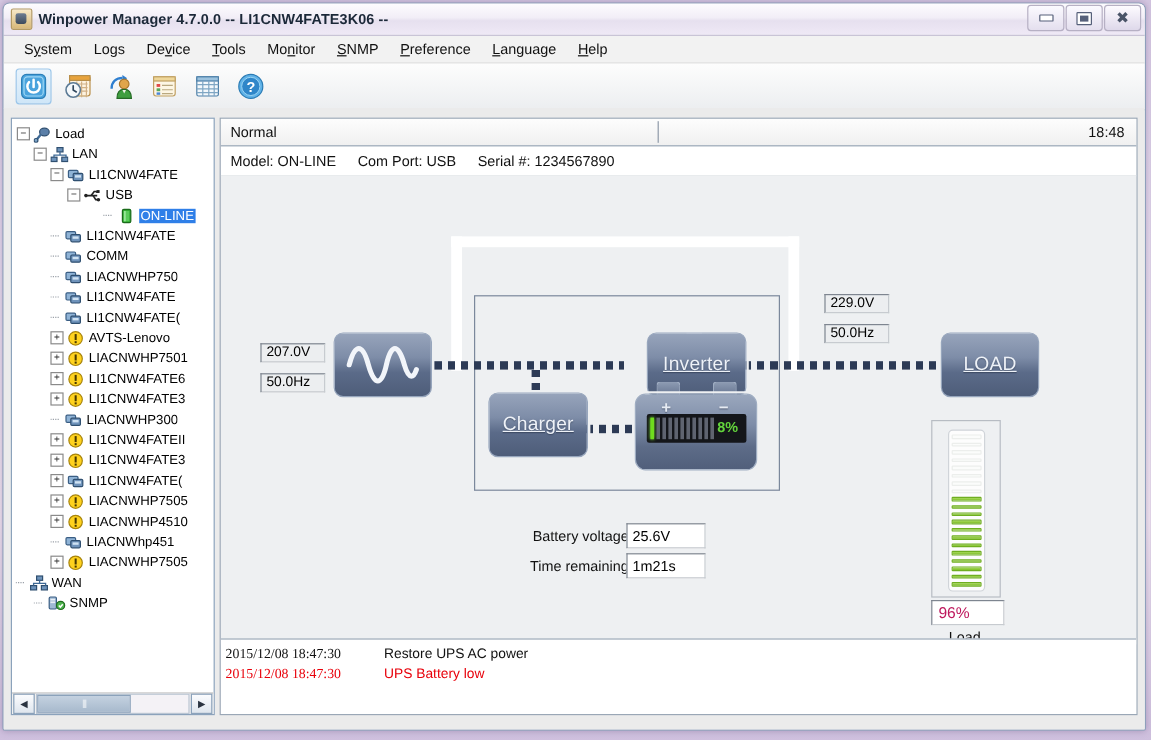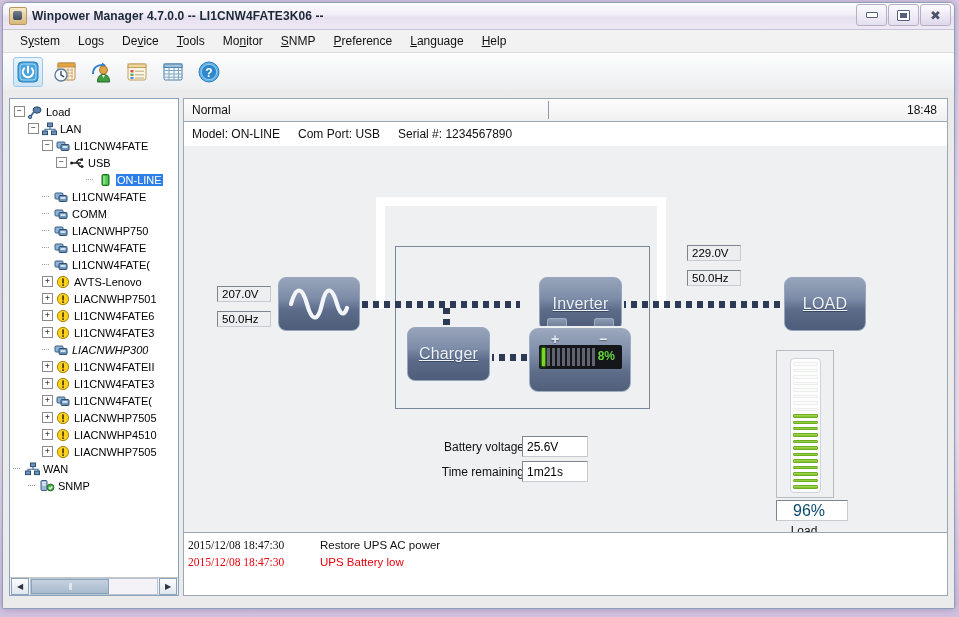--- a/index.html
+++ b/index.html
@@ -309,22 +309,22 @@
     background:#fdfdfd; border:1px solid #d0d4d9; border-radius:4px;
     display:flex; flex-direction:column-reverse; align-items:center;
     padding:2px 0;
   }
   .seg { width:23px; height:5px; margin:1.5px 0; border-radius:1px; background:#fbfcfb; border:1px solid #eceeec; }
   .seg.on { background: linear-gradient(180deg,#a6d95a,#7ebe28); border-color:#6fae20; }
   .meter-val {
     position:absolute; left:0; top:150px; width:54px; height:19px;
     background:#fff; border:1px solid #7e8590;
     border-right-color:#c7cbd0; border-bottom-color:#c7cbd0;
-    font-size:16px; color:#0c4a6e;
-    display:flex; align-items:center; padding-left:16px;
+    font-size:13px; color:#be185d;
+    display:flex; align-items:center; padding-left:5px;
   }
   .meter-label {
     position:absolute; left:0; top:174px; width:56px;
     text-align:center; font-size:12px; color:#111;
   }
 
   .fieldrow { position:absolute; font-size:12px; color:#111; }
   .fieldlabel { position:absolute; right:0; white-space:nowrap; }
   .fieldbox {
     position:absolute;
@@ -612,21 +612,21 @@
                 <span class="exp">+</span>
                 <span class="ico">
                   <svg width="15" height="14" viewBox="0 0 15 14">
                     <circle cx="7" cy="7" r="5.6" fill="#ffd21e" stroke="#a8840a"></circle>
                     <rect x="6.2" y="3.4" width="1.7" height="5" fill="#4a3a00"></rect>
                     <rect x="6.2" y="9.3" width="1.7" height="1.7" fill="#4a3a00"></rect>
                   </svg>
                 </span>
                 <span class="tlabel">LI1CNW4FATE3</span>
               </div>
-              <div class="trow" style="padding-left: 32px; font-style: italic;">
+              <div class="trow" style="padding-left: 32px;">
                 <span class="exp blank">
                   <svg width="9" height="9" viewBox="0 0 9 9">
                     <path d="M0 4.5 H8" stroke="#9aa0a8" stroke-dasharray="1,1"></path>
                   </svg>
                 </span>
                 <span class="ico">
                   <svg width="15" height="14" viewBox="0 0 15 14">
                     <rect x="1" y="3" width="8" height="6" rx="1" fill="#8fb3d6" stroke="#3a5e84"></rect>
                     <rect x="5" y="5.5" width="8" height="6" rx="1" fill="#6f93bb" stroke="#2f4f70"></rect>
                     <rect x="6.5" y="7" width="5" height="2" fill="#cfe2f2"></rect>
@@ -681,20 +681,35 @@
               <div class="trow" style="padding-left: 32px;">
                 <span class="exp">+</span>
                 <span class="ico">
                   <svg width="15" height="14" viewBox="0 0 15 14">
                     <circle cx="7" cy="7" r="5.6" fill="#ffd21e" stroke="#a8840a"></circle>
                     <rect x="6.2" y="3.4" width="1.7" height="5" fill="#4a3a00"></rect>
                     <rect x="6.2" y="9.3" width="1.7" height="1.7" fill="#4a3a00"></rect>
                   </svg>
                 </span>
                 <span class="tlabel">LIACNWHP4510</span>
+              </div>
+              <div class="trow" style="padding-left: 32px;">
+                <span class="exp blank">
+                  <svg width="9" height="9" viewBox="0 0 9 9">
+                    <path d="M0 4.5 H8" stroke="#9aa0a8" stroke-dasharray="1,1"></path>
+                  </svg>
+                </span>
+                <span class="ico">
+                  <svg width="15" height="14" viewBox="0 0 15 14">
+                    <rect x="1" y="3" width="8" height="6" rx="1" fill="#8fb3d6" stroke="#3a5e84"></rect>
+                    <rect x="5" y="5.5" width="8" height="6" rx="1" fill="#6f93bb" stroke="#2f4f70"></rect>
+                    <rect x="6.5" y="7" width="5" height="2" fill="#cfe2f2"></rect>
+                  </svg>
+                </span>
+                <span class="tlabel">LIACNWhp451</span>
               </div>
               <div class="trow" style="padding-left: 32px;">
                 <span class="exp">+</span>
                 <span class="ico">
                   <svg width="15" height="14" viewBox="0 0 15 14">
                     <circle cx="7" cy="7" r="5.6" fill="#ffd21e" stroke="#a8840a"></circle>
                     <rect x="6.2" y="3.4" width="1.7" height="5" fill="#4a3a00"></rect>
                     <rect x="6.2" y="9.3" width="1.7" height="1.7" fill="#4a3a00"></rect>
                   </svg>
                 </span>

